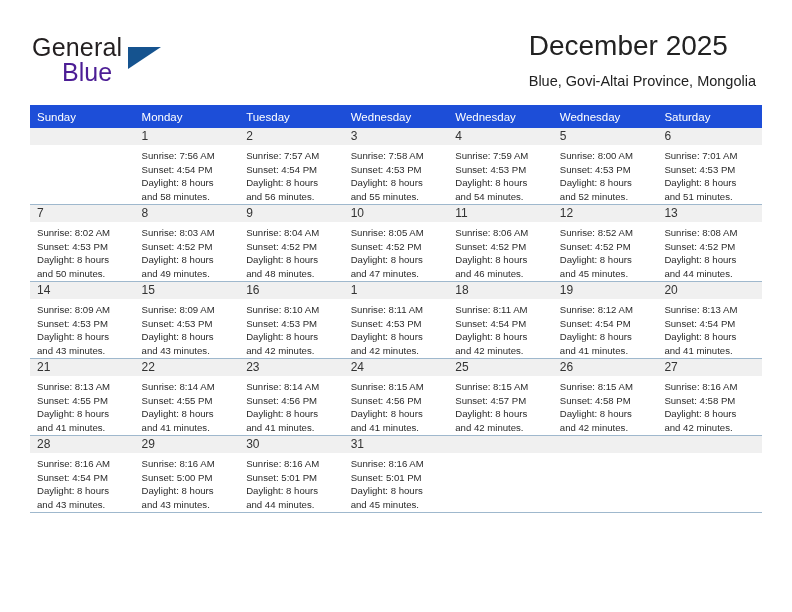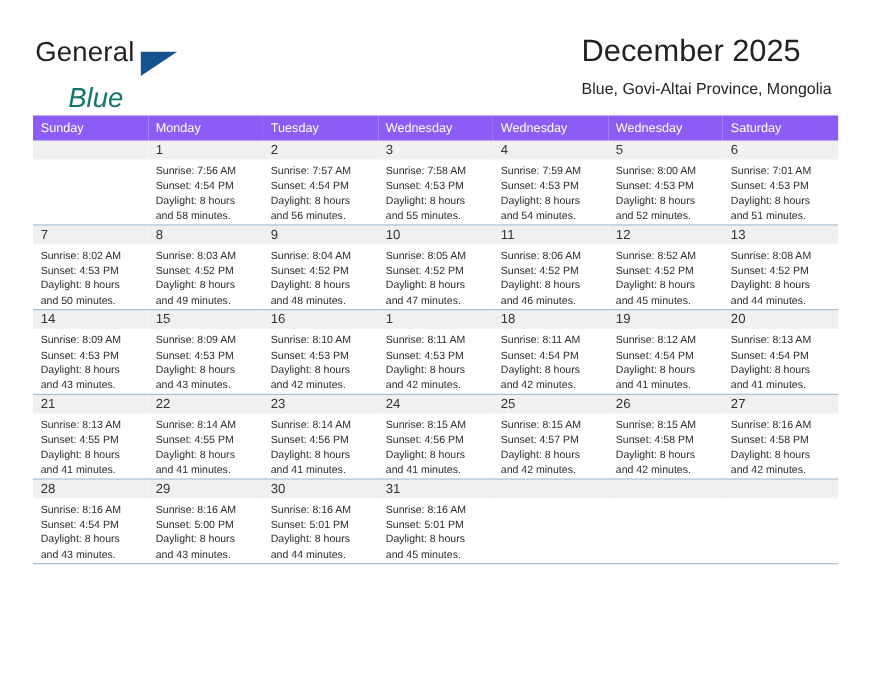--- a/index.html
+++ b/index.html
@@ -42,25 +42,24 @@
     left: 0;
     top: 0;
     font-size: 25px;
     letter-spacing: 0.2px;
     color: #231f20;
     font-family: "Liberation Sans", sans-serif;
   }
   .brand-blue {
     position: absolute;
     left: 30px;
-    top: 42px;
+    top: 25px;
     font-size: 25px;
-    color: #0f766e;
+    color: #4c1d95;
     font-family: "Liberation Sans", sans-serif;
-    font-style: italic;
   }
   .brand-triangle {
     position: absolute;
     left: 96px;
     top: 14px;
     width: 0;
     height: 0;
     border-left: 33px solid #15538f;
     border-bottom: 22px solid transparent;
   }
@@ -89,21 +88,21 @@
   
   .calendar {
     position: absolute;
     left: 30px;
     top: 105px;
     width: 732px;
     border-collapse: collapse;
     table-layout: fixed;
   }
   .calendar th {
-    background: #8b5cf6;
+    background: #1d4ed8;
     color: #ffffff;
     font-weight: normal;
     font-size: 11.5px;
     text-align: left;
     padding: 5px 0 5px 7px;
     height: 13px;
     border: none;
   }
   .calendar td {
     vertical-align: top;

